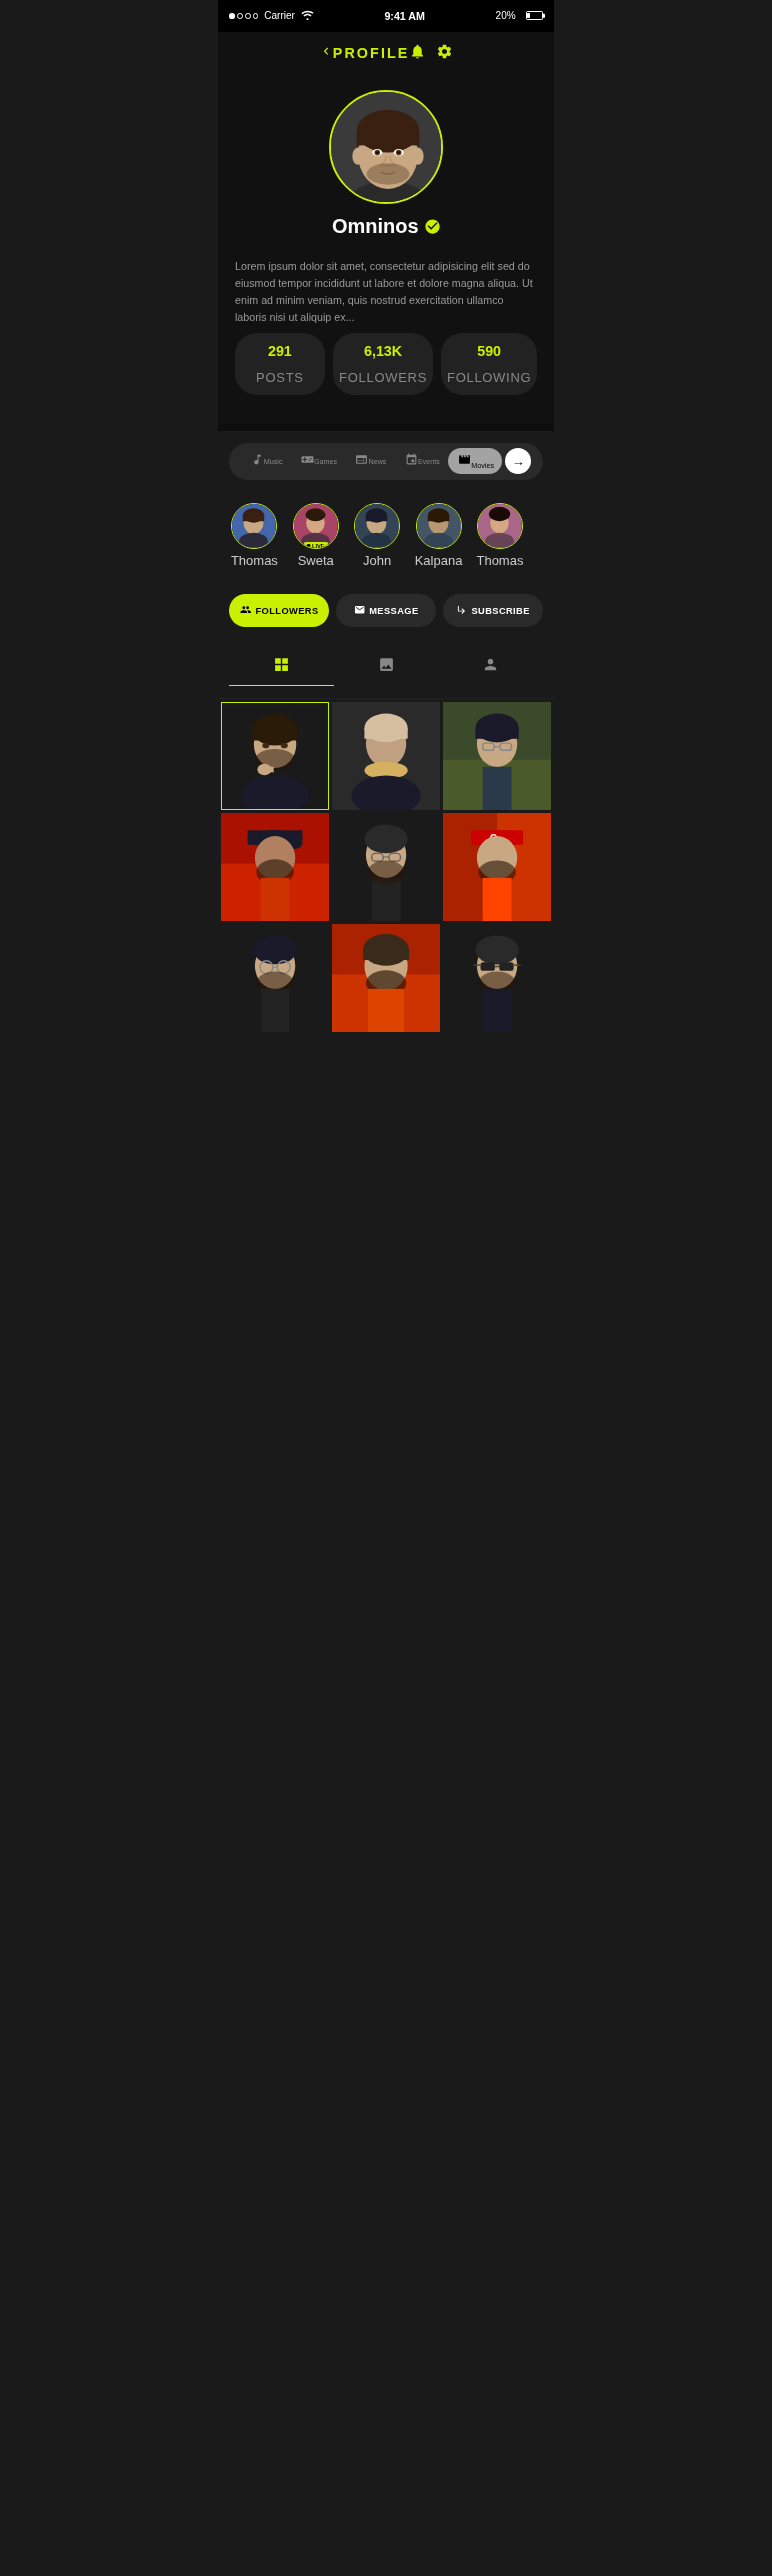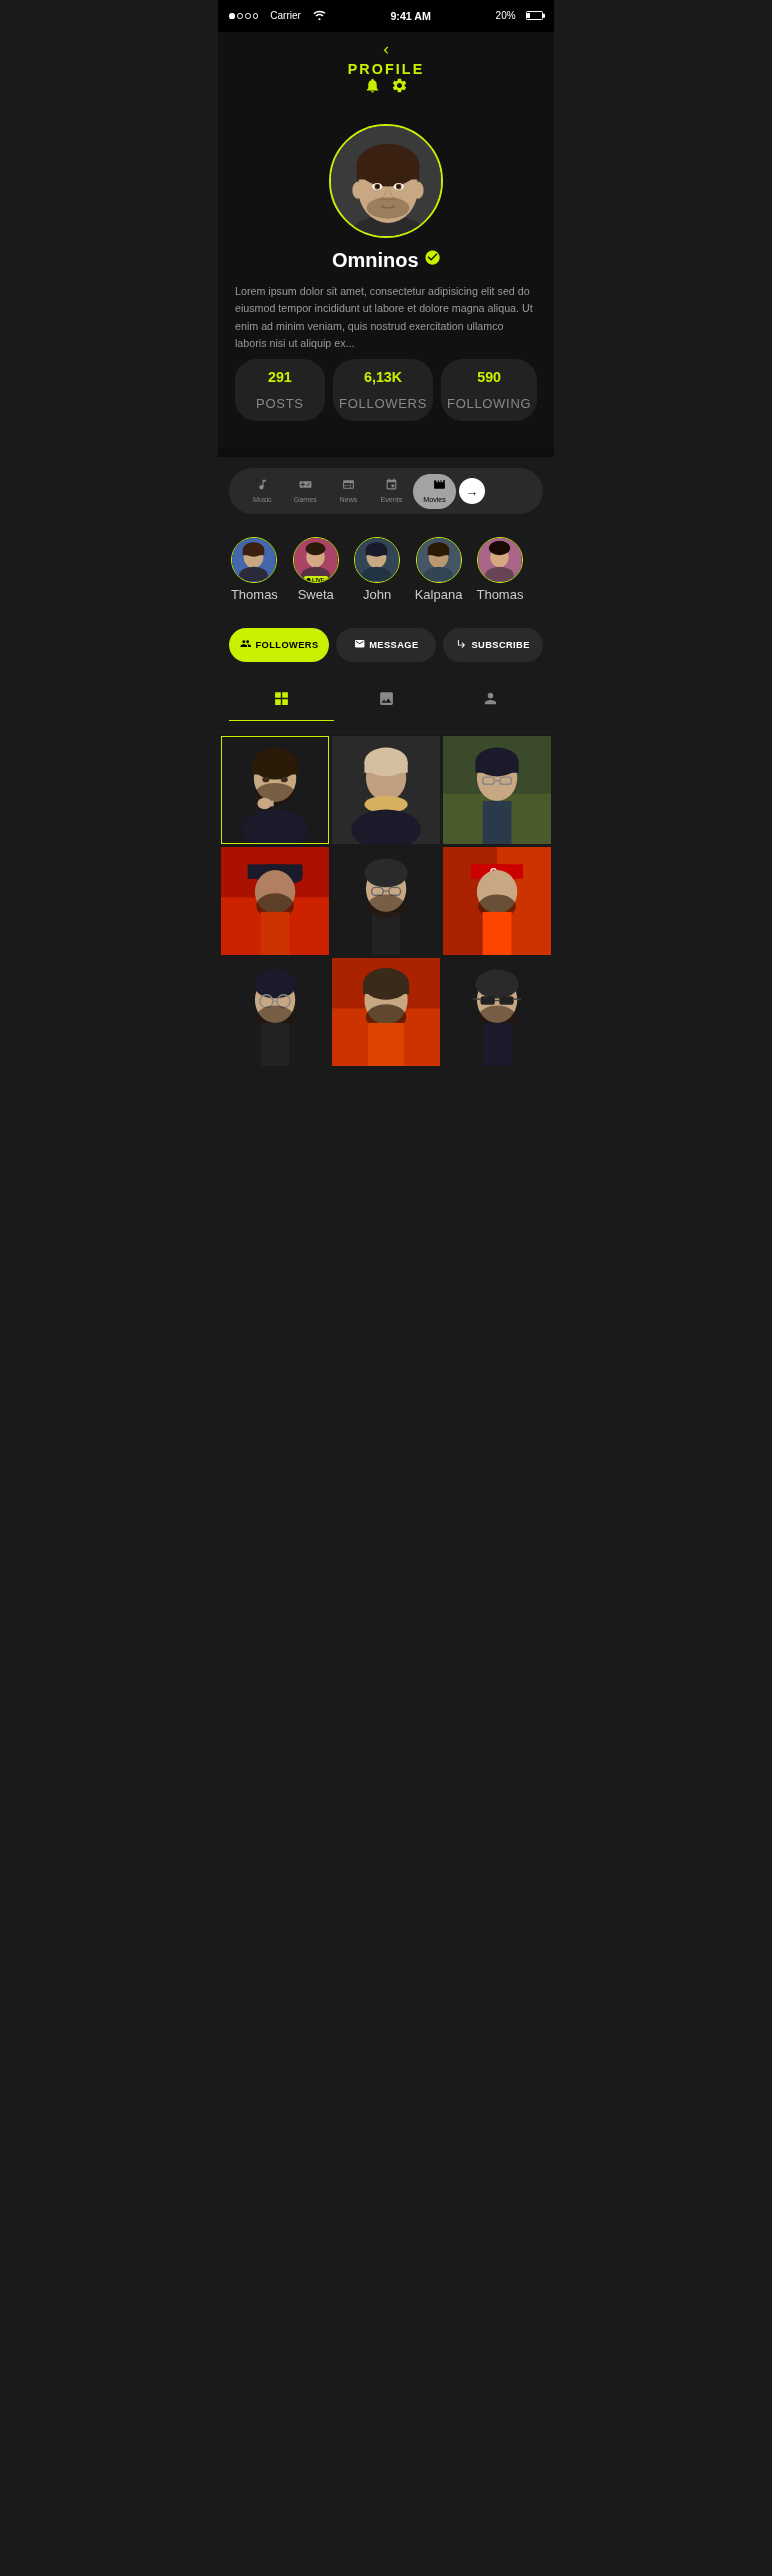--- a/index.html
+++ b/index.html
@@ -21,21 +21,21 @@
       justify-content: space-between;
       align-items: center;
       padding: 5.7px 11.4px;
       height: 31.5px;
     }
     .status-left { display: flex; align-items: center; gap: 2.9px; }
     .status-dots { display: flex; gap: 2.1px; align-items: center; }
     .dot { width: 5.7px; height: 5.7px; border-radius: 50%; }
     .dot.filled { background: #fff; }
     .dot.empty { background: transparent; border: 1.1px solid #fff; }
-    .status-carrier { font-size: 10px; color: #fff; margin: 0 9px; }
+    .status-carrier { font-size: 10px; color: #fff; margin: 0 3px; }
     .wifi-icon { font-size: 10px; color: #fff; }
     .status-center { font-size: 10.7px; color: #fff; font-weight: 600; }
     .status-right { display: flex; align-items: center; gap: 10px; }
     .battery-pct { font-size: 10px; color: #fff; }
     .battery-icon {
       width: 17px; height: 8.6px; border: 1.1px solid #fff; border-radius: 1.4px; position: relative;
       display: flex; align-items: center; padding: 0.7px;
     }
     .battery-icon::after {
       content: '';
@@ -45,21 +45,20 @@
     }
     .battery-fill { width: 20%; height: 100%; background: #fff; border-radius: 0.7px; }
 
     
     .header {
       background: #111;
       display: flex;
       justify-content: center;
       align-items: center;
       padding: 11.4px 14.3px;
-      flex-direction: column;
     }
     .header-title {
       font-size: 14.3px;
       font-weight: 700;
       color: #c8f000;
       letter-spacing: 2.1px;
     }
     .header-icons { display: flex; gap: 10px; align-items: center; }
     .header-icon { font-size: 15.7px; color: #c8f000; cursor: pointer; }
     .back-btn { font-size: 15.7px; color: #c8f000; cursor: pointer; }
@@ -88,23 +87,23 @@
       width: 100%;
       height: 100%;
       background: linear-gradient(135deg, #555 0%, #888 40%, #666 70%, #444 100%);
       position: relative;
     }
     .profile-name {
       font-size: 20px;
       font-weight: 700;
       color: #ffffff;
       display: flex;
-      align-items: flex-start;
+      align-items: flex-end;
       gap: 5.7px;
-      margin-bottom: 11px;
+      margin-bottom: 20px;
     }
     .verified-icon { color: #c8f000; font-size: 15.7px; }
     .profile-bio {
       font-size: 10.7px;
       color: #999;
       text-align: left;
       line-height: 1.6;
       width: 100%;
       margin-bottom: 7px;
     }
@@ -147,21 +146,21 @@
       align-items: center;
       gap: 0;
       padding: 5.7px 11.4px;
       background: #2a2a2a;
       border-radius: 29px;
       margin: 0 11.4px;
       overflow-x: auto;
     }
     .tab-item {
       display: flex;
-      flex-direction: column;
+      flex-direction: row;
       align-items: center;
       padding: 4.3px 10px;
       cursor: pointer;
       min-width: 43px;
     }
     .tab-item.active {
       background: #a3a3a3;
       border-radius: 21.5px;
       align-items: flex-end;
     }

